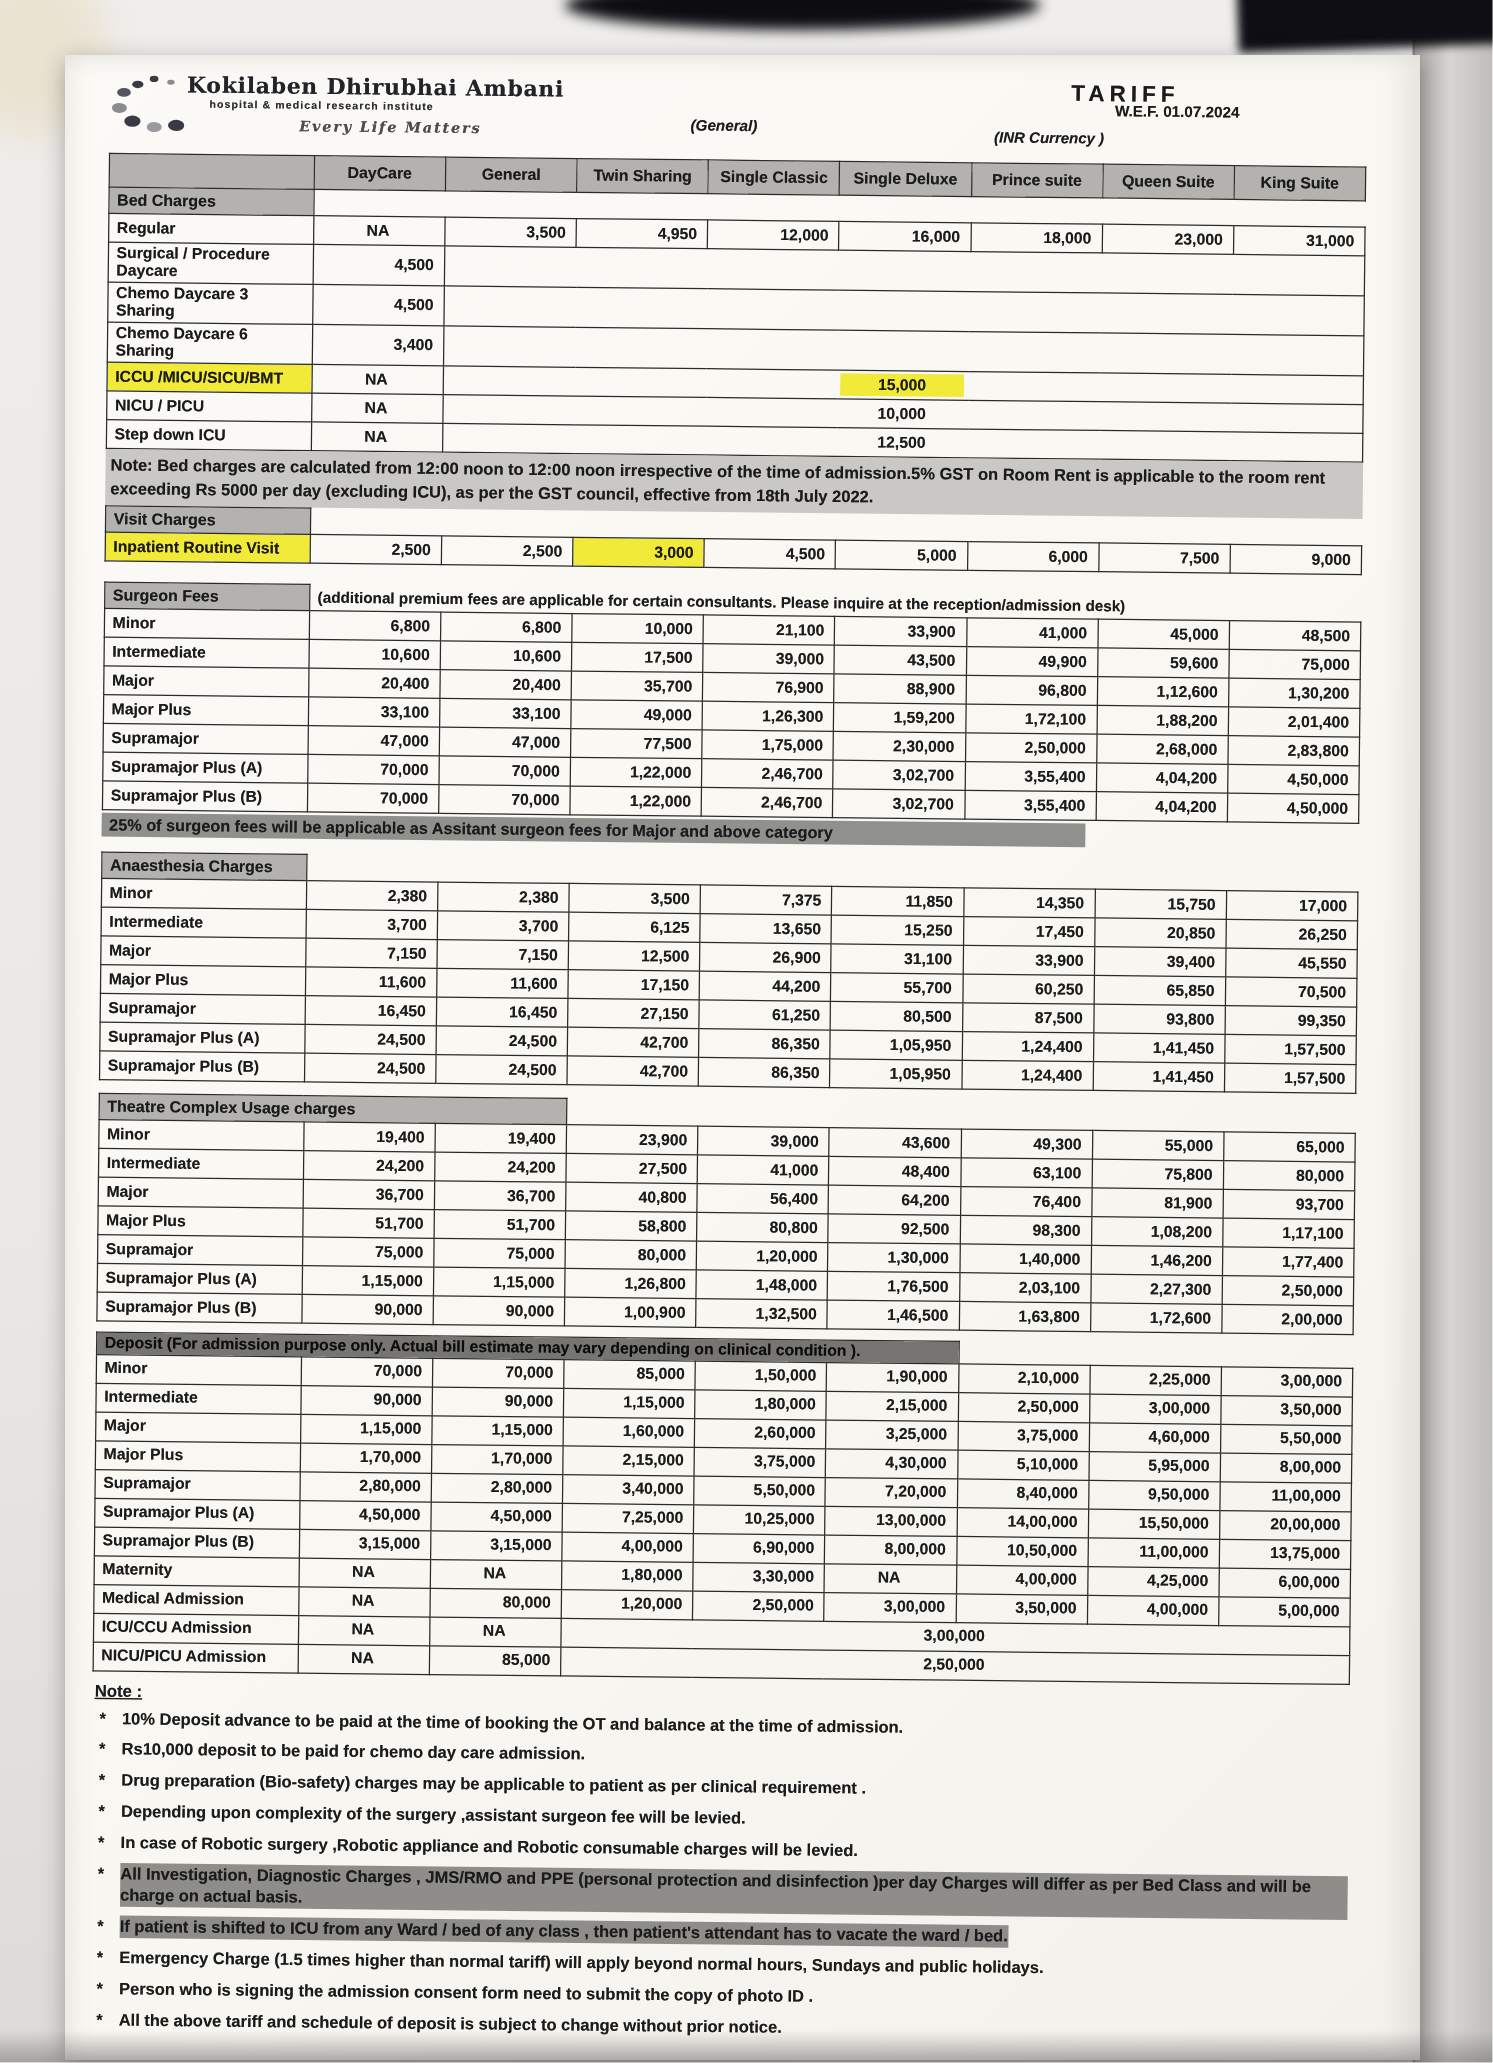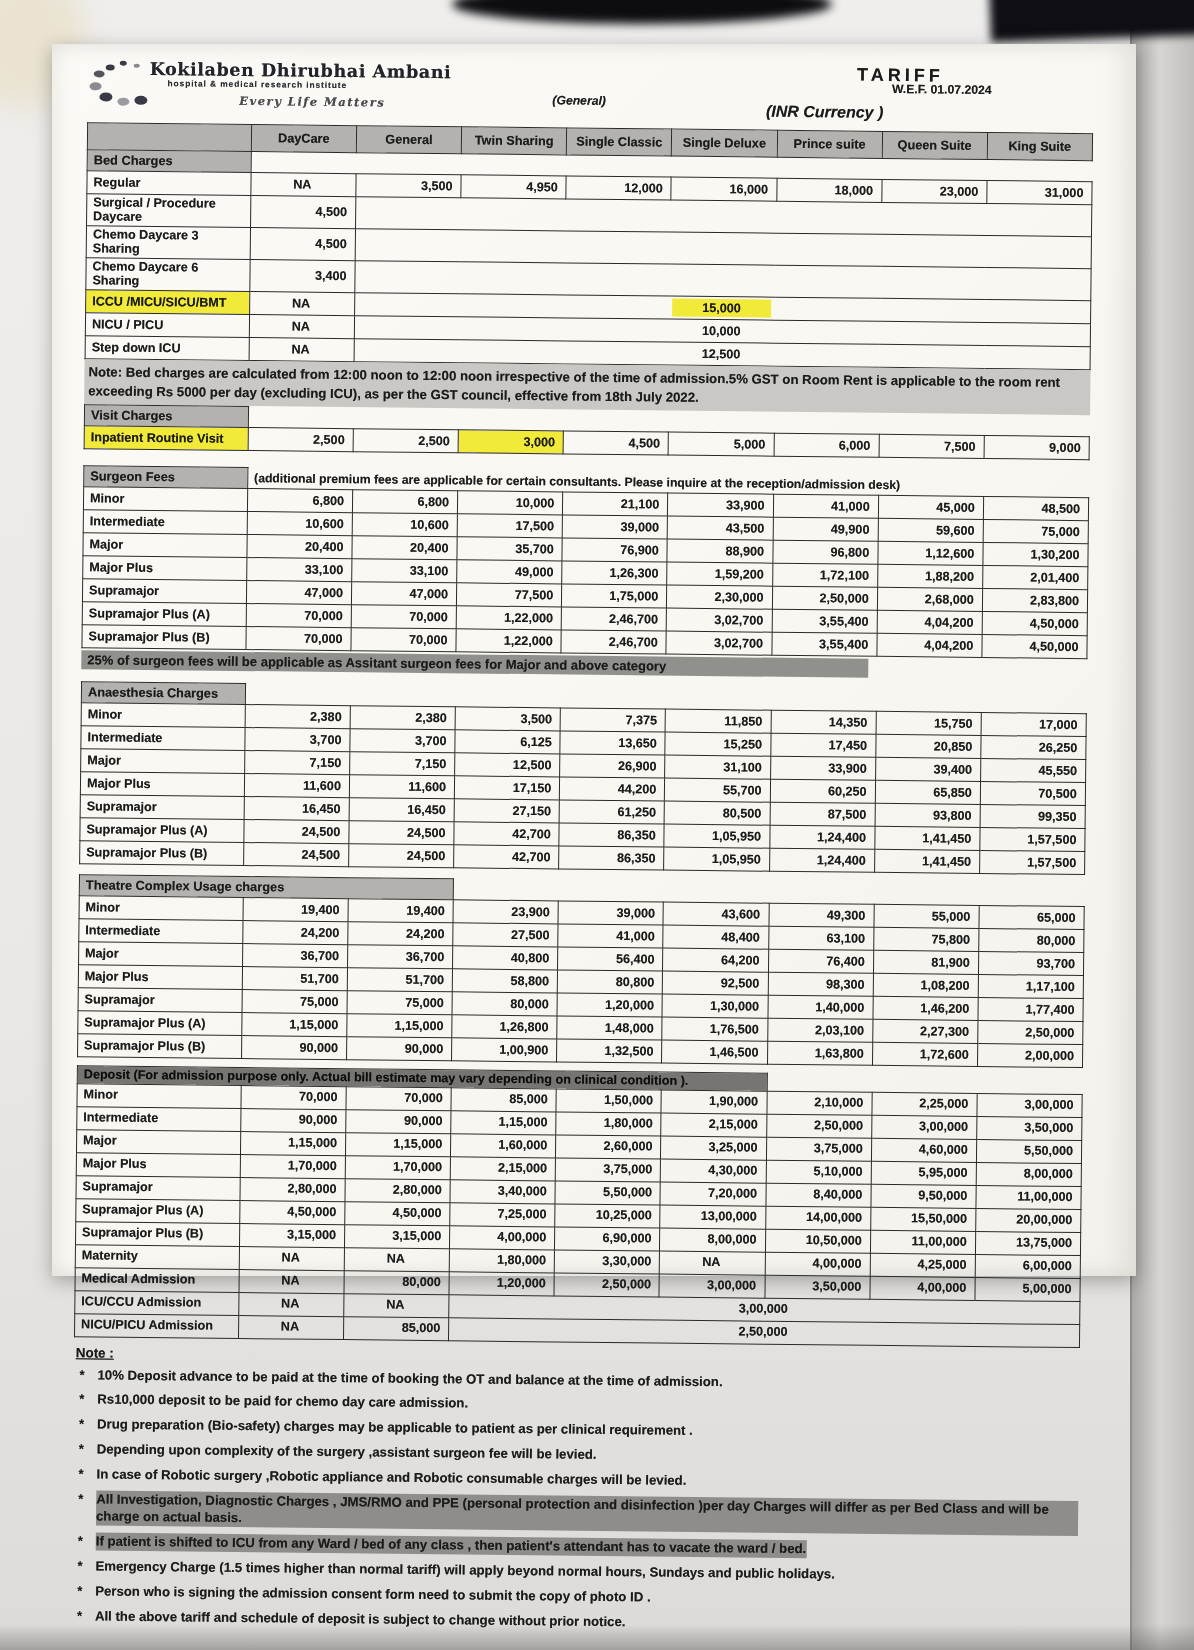--- a/index.html
+++ b/index.html
@@ -13,38 +13,38 @@
     background:linear-gradient(90deg,#a9a8a6,#d6d5d3 45%,#bfbebc);border-left:2px solid #8f8e8c;}
   .blob-top{position:absolute;left:452px;top:-16px;width:380px;height:40px;background:#0c0c11;
     border-radius:50%;filter:blur(5px);}
   .blob-topright{position:absolute;left:990px;top:-20px;width:240px;height:58px;background:#0e0e14;
     filter:blur(4px);transform:rotate(-2deg);}
   .blob-topleft{position:absolute;left:-34px;top:-30px;width:120px;height:140px;background:#eae3d2;
     filter:blur(14px);border-radius:50%;}
   .bottom-shade{position:absolute;left:0;bottom:0;width:100%;height:26px;
     background:linear-gradient(180deg,rgba(0,0,0,0),rgba(90,89,87,.45));}
   
-  .paper{position:absolute;left:52px;top:44px;width:1084px;height:1232px;
+  .paper{position:absolute;left:52px;top:44px;width:1084px;height:1604px;
     background:linear-gradient(135deg,#fbfaf6 0%,#f8f7f2 55%,#f2f1ec 100%);
     box-shadow:0 5px 18px rgba(0,0,0,.30), inset -14px 0 22px rgba(120,118,112,.14), inset 8px 0 16px rgba(140,138,130,.10);}
   .tilt{padding:14px 42px 0 36px;transform:rotate(.62deg);transform-origin:18% 0;
     text-shadow:0 0 .4px rgba(20,20,20,.55);}
   
   .hdr{position:relative;height:66px;}
   .logo{position:absolute;left:2px;top:2px;}
   .dots{position:absolute;left:0;top:2px;width:56px;height:42px;}
   .dots i{position:absolute;border-radius:50%;background:#3a3a46;display:block;}
   .brand{margin-left:60px;font-family:"DejaVu Serif","Liberation Serif",serif;font-weight:bold;
     font-size:17.5px;letter-spacing:.6px;color:#23232b;}
   .brand-sub{margin-left:78px;font-size:8.4px;font-weight:bold;letter-spacing:.9px;color:#2c2c34;margin-top:-1px;}
   .tagline{margin-left:150px;margin-top:5px;font-family:"DejaVu Serif","Liberation Serif",serif;
     font-style:italic;font-size:11.5px;font-weight:bold;color:#4c4c50;letter-spacing:1.5px;}
   .t-title{position:absolute;right:150px;top:0;font-size:18px;font-weight:bold;letter-spacing:4px;}
   .t-wef{position:absolute;right:102px;top:17px;font-size:12.2px;font-weight:bold;}
-  .t-inr{position:absolute;right:210px;top:39px;font-size:16px;font-weight:bold;font-style:italic;}
+  .t-inr{position:absolute;right:210px;top:39px;font-size:12px;font-weight:bold;font-style:italic;}
   .t-general{position:absolute;left:465px;top:32px;font-size:12.2px;font-weight:bold;font-style:italic;}
   
   table.grid{width:100%;border-collapse:collapse;table-layout:fixed;}
   col.cl{width:16.3%;} col.cv{width:10.4625%;}
   .grid th,.grid td{border:1.5px solid #2a2a2a;font-weight:bold;font-size:12.6px;
     padding:1px 6px;line-height:1.15;overflow:hidden;}
   .grid th.colh,.grid th.corner{background:#b3b2ae;height:24px;text-align:center;font-size:12.7px;}
   td.sec{background:#b3b2ae;font-size:12.8px;height:18px;}
   td.rest{border:none;background:transparent;}
   td.rest.sub{font-size:12.2px;padding-left:6px;}

